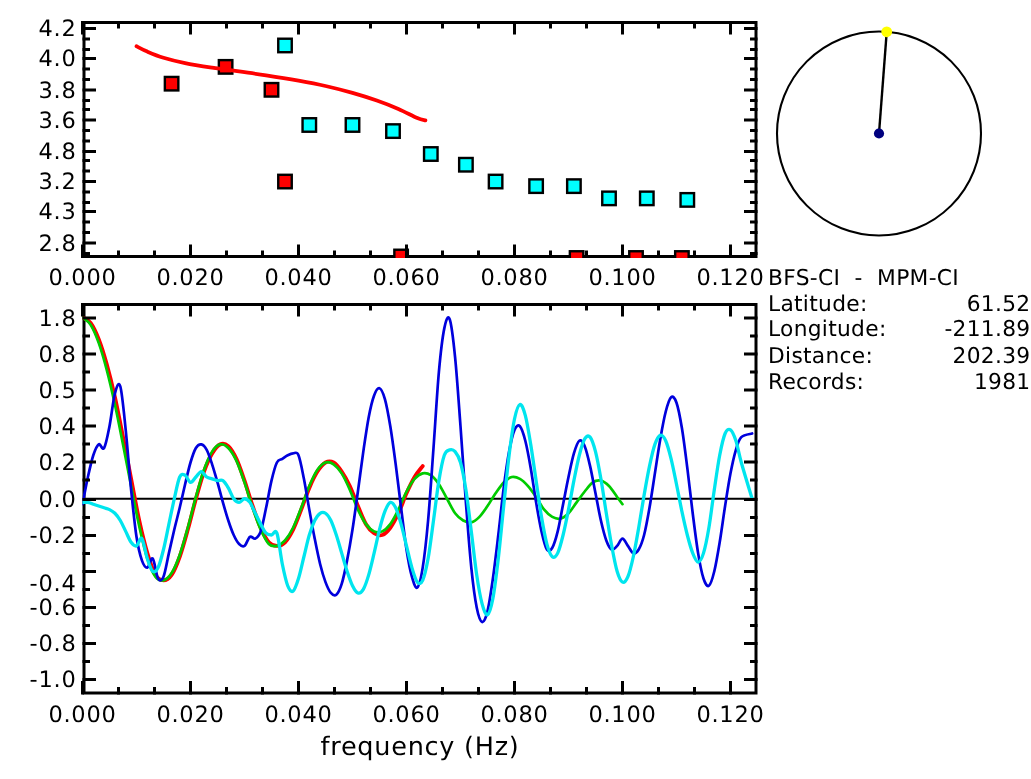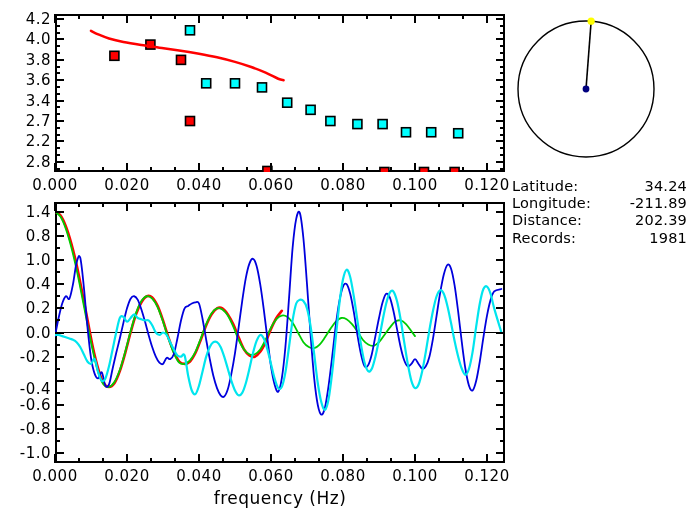--- a/index.html
+++ b/index.html
@@ -186,23 +186,23 @@
     </div>
   <div id="labels-top">
       <div class="ticklab x" style="left: 15px; top: 176px; width: 80px;">0.000</div>
       <div class="ticklab x" style="left: 87px; top: 176px; width: 80px;">0.020</div>
       <div class="ticklab x" style="left: 159px; top: 176px; width: 80px;">0.040</div>
       <div class="ticklab x" style="left: 231px; top: 176px; width: 80px;">0.060</div>
       <div class="ticklab x" style="left: 303px; top: 176px; width: 80px;">0.080</div>
       <div class="ticklab x" style="left: 375px; top: 176px; width: 80px;">0.100</div>
       <div class="ticklab x" style="left: 447px; top: 176px; width: 80px;">0.120</div>
       <div class="ticklab y" style="left: -1px; top: 152.806px; width: 52px;">2.8</div>
-      <div class="ticklab y" style="left: -1px; top: 132.419px; width: 52px;">2.2</div>
-      <div class="ticklab y" style="left: -1px; top: 112.032px; width: 52px;">2.7</div>
-      <div class="ticklab y" style="left: -1px; top: 91.6452px; width: 52px;">3.4</div>
+      <div class="ticklab y" style="left: -1px; top: 132.419px; width: 52px;">4.3</div>
+      <div class="ticklab y" style="left: -1px; top: 112.032px; width: 52px;">3.2</div>
+      <div class="ticklab y" style="left: -1px; top: 91.6452px; width: 52px;">4.8</div>
       <div class="ticklab y" style="left: -1px; top: 71.2581px; width: 52px;">3.6</div>
       <div class="ticklab y" style="left: -1px; top: 50.871px; width: 52px;">3.8</div>
       <div class="ticklab y" style="left: -1px; top: 30.4839px; width: 52px;">4.0</div>
       <div class="ticklab y" style="left: -1px; top: 10.0968px; width: 52px;">4.2</div>
     </div>
 
   <div class="frame" id="frame-bot" style="left:55px; top:202px; width:450px; height:261px;"></div>
   <svg id="svg-bot" class="abs" style="left:55px; top:202px;" width="450" height="261">
       <line x1="0" x2="450" y1="130.5" y2="130.5" stroke="#000000" stroke-width="1.2"></line>
       <path d="M 0.00 9.67 C 0.90 10.27, 3.60 10.88, 5.40 13.29 C 7.20 15.71, 9.00 19.53, 10.80 24.17 C 12.60 28.80, 14.40 34.64, 16.20 41.08 C 18.00 47.53, 19.80 54.78, 21.60 62.83 C 23.40 70.89, 25.20 80.35, 27.00 89.42 C 28.80 98.48, 30.60 107.94, 32.40 117.21 C 34.20 126.47, 36.00 136.74, 37.80 145.00 C 39.60 153.26, 41.40 160.71, 43.20 166.75 C 45.00 172.79, 46.80 178.23, 48.60 181.25 C 50.40 184.27, 52.20 184.88, 54.00 184.88 C 55.80 184.88, 57.60 183.87, 59.40 181.25 C 61.20 178.63, 63.00 174.20, 64.80 169.17 C 66.60 164.13, 68.40 157.49, 70.20 151.04 C 72.00 144.60, 73.80 136.94, 75.60 130.50 C 77.40 124.06, 79.20 117.41, 81.00 112.38 C 82.80 107.34, 84.60 103.31, 86.40 100.29 C 88.20 97.27, 90.00 95.06, 91.80 94.25 C 93.60 93.44, 95.40 93.85, 97.20 95.46 C 99.00 97.07, 100.80 100.09, 102.60 103.92 C 104.40 107.74, 106.20 113.18, 108.00 118.42 C 109.80 123.65, 111.60 130.10, 113.40 135.33 C 115.20 140.57, 117.00 145.81, 118.80 149.83 C 120.60 153.86, 122.40 157.49, 124.20 159.50 C 126.00 161.51, 127.80 161.92, 129.60 161.92 C 131.40 161.92, 133.20 161.31, 135.00 159.50 C 136.80 157.69, 138.60 154.67, 140.40 151.04 C 142.20 147.42, 144.00 142.38, 145.80 137.75 C 147.60 133.12, 149.40 127.48, 151.20 123.25 C 153.00 119.02, 154.80 115.19, 156.60 112.38 C 158.40 109.56, 160.20 107.34, 162.00 106.33 C 163.80 105.33, 165.60 105.33, 167.40 106.33 C 169.20 107.34, 171.00 109.76, 172.80 112.38 C 174.60 114.99, 176.40 118.22, 178.20 122.04 C 180.00 125.87, 181.80 131.10, 183.60 135.33 C 185.40 139.56, 187.20 144.40, 189.00 147.42 C 190.80 150.44, 192.60 152.25, 194.40 153.46 C 196.20 154.67, 198.00 155.27, 199.80 154.67 C 201.60 154.06, 203.40 152.25, 205.20 149.83 C 207.00 147.42, 208.80 143.99, 210.60 140.17 C 212.40 136.34, 214.20 130.90, 216.00 126.87 C 217.80 122.85, 219.60 119.02, 221.40 116.00 C 223.20 112.98, 225.90 109.96, 226.80 108.75" fill="none" stroke="#ff0000" stroke-width="2.6" stroke-linejoin="round" stroke-linecap="round"></path>
@@ -301,38 +301,39 @@
       <div class="ticklab x" style="left: 375px; top: 467px; width: 80px;">0.100</div>
       <div class="ticklab x" style="left: 447px; top: 467px; width: 80px;">0.120</div>
       <div class="ticklab y" style="left: -1px; top: 444.333px; width: 52px;">-1.0</div>
       <div class="ticklab y" style="left: -1px; top: 420.167px; width: 52px;">-0.8</div>
       <div class="ticklab y" style="left: -1px; top: 396px; width: 52px;">-0.6</div>
       <div class="ticklab y" style="left: -1px; top: 380px; width: 52px;">-0.4</div>
       <div class="ticklab y" style="left: -1px; top: 347.667px; width: 52px;">-0.2</div>
       <div class="ticklab y" style="left: -1px; top: 323.5px; width: 52px;">0.0</div>
       <div class="ticklab y" style="left: -1px; top: 299.333px; width: 52px;">0.2</div>
       <div class="ticklab y" style="left: -1px; top: 275.167px; width: 52px;">0.4</div>
-      <div class="ticklab y" style="left: -1px; top: 251px; width: 52px;">1.0</div>
+      <div class="ticklab y" style="left: -1px; top: 251px; width: 52px;">0.5</div>
       <div class="ticklab y" style="left: -1px; top: 226.833px; width: 52px;">0.8</div>
-      <div class="ticklab y" style="left: -1px; top: 202.667px; width: 52px;">1.4</div>
+      <div class="ticklab y" style="left: -1px; top: 202.667px; width: 52px;">1.8</div>
     </div>
 
   <div class="axis-title" id="xaxis-title" style="left:0px; top:488px; width:560px; text-align:center;">frequency  (Hz)</div>
 
   <div id="azimuth-wrap">
     <svg width="170" height="168">
       <circle id="az-circle" cx="74" cy="81" r="68" fill="none" stroke="#000000" stroke-width="1.4"></circle>
       <line id="az-ray" x1="74" y1="81" x2="79.15" y2="13.19" stroke="#000000" stroke-width="1.6"></line>
       <circle id="az-center" cx="74" cy="81" r="3.4" fill="#00007f"></circle>
       <circle id="az-end" cx="79.15" cy="13.19" r="3.6" fill="#ffff00"></circle>
     </svg>
   </div>
 
   <div id="info-panel">
+    <div id="info-title">BFS-CI  -  MPM-CI</div>
     <div id="info-rows">
-        <div class="row"><span>Latitude:</span><span style="float: right;">34.24</span></div>
+        <div class="row"><span>Latitude:</span><span style="float: right;">61.52</span></div>
         <div class="row"><span>Longitude:</span><span style="float: right;">-211.89</span></div>
         <div class="row"><span>Distance:</span><span style="float: right;">202.39</span></div>
         <div class="row"><span>Records:</span><span style="float: right;">1981</span></div>
       </div>
   </div>
 
 </div>
 
 </body></html>

